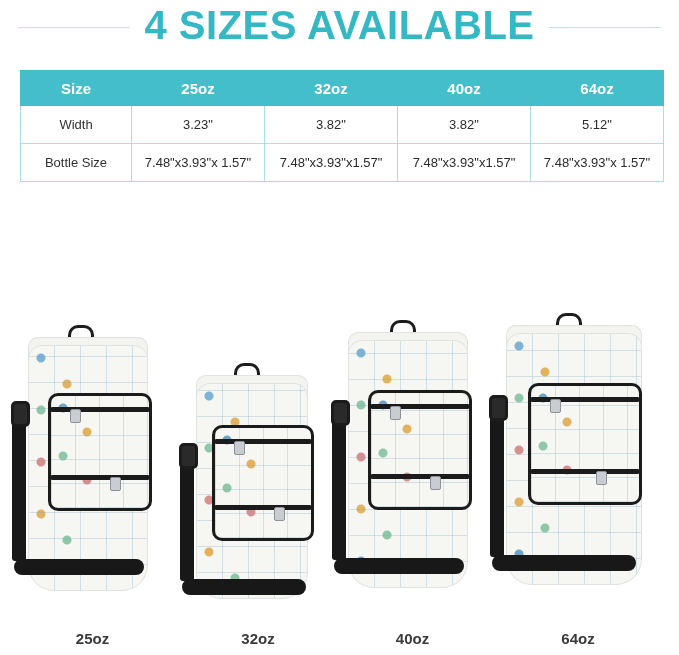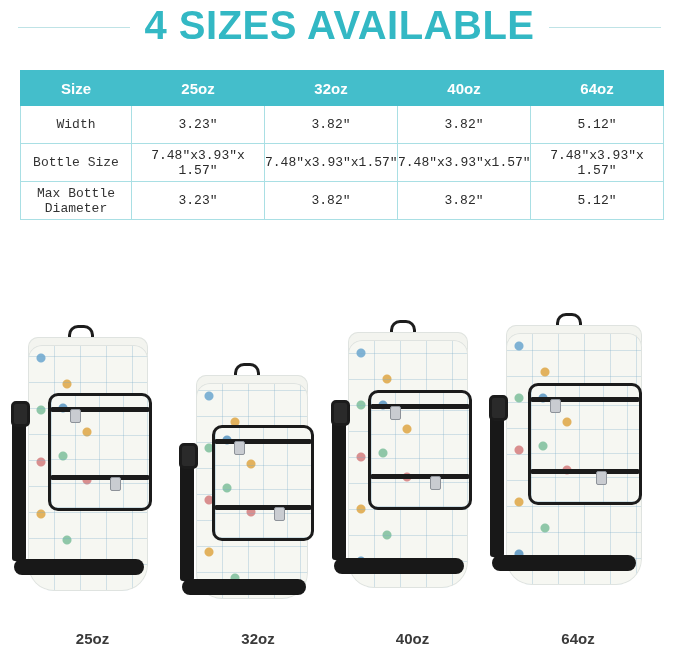--- a/index.html
+++ b/index.html
@@ -67,21 +67,20 @@
     background: #44becb;
     color: #ffffff;
     font-weight: bold;
     font-size: 15px;
     height: 34px;
     border: 1px solid #44becb;
   }
   table.size-table tbody td {
     height: 37px;
     background: #ffffff;
-    font-family: Liberation Mono, monospace;
   }
   table.size-table tbody td.rowlabel {
     font-size: 13px;
     color: #333333;
   }
   .col-label { width: 110px; }
   .col-data  { width: 132px; }
   .two-line { line-height: 15px; }
 
   
@@ -217,30 +216,20 @@
         <td>3.82"</td>
         <td>5.12"</td>
       </tr>
       <tr>
         <td class="rowlabel">Bottle Size</td>
         <td>7.48"x3.93"x 1.57"</td>
         <td>7.48"x3.93"x1.57"</td>
         <td>7.48"x3.93"x1.57"</td>
         <td>7.48"x3.93"x 1.57"</td>
       </tr>
-      <tr>
-        <td class="rowlabel two-line">
-          <div>Max Bottle</div>
-          <div>Diameter</div>
-        </td>
-        <td>3.23"</td>
-        <td>3.82"</td>
-        <td>3.82"</td>
-        <td>5.12"</td>
-      </tr>
     </tbody>
   </table>
 </div>
 
 <div class="products">
 
   <div class="product" style="left:10px; width:165px; height:290px;">
     <div class="bag" style="width:165px;height:290px;">
       <div class="loop" style="left:58px;"></div>
       <div class="top-flap" style="width:120px;"></div>

